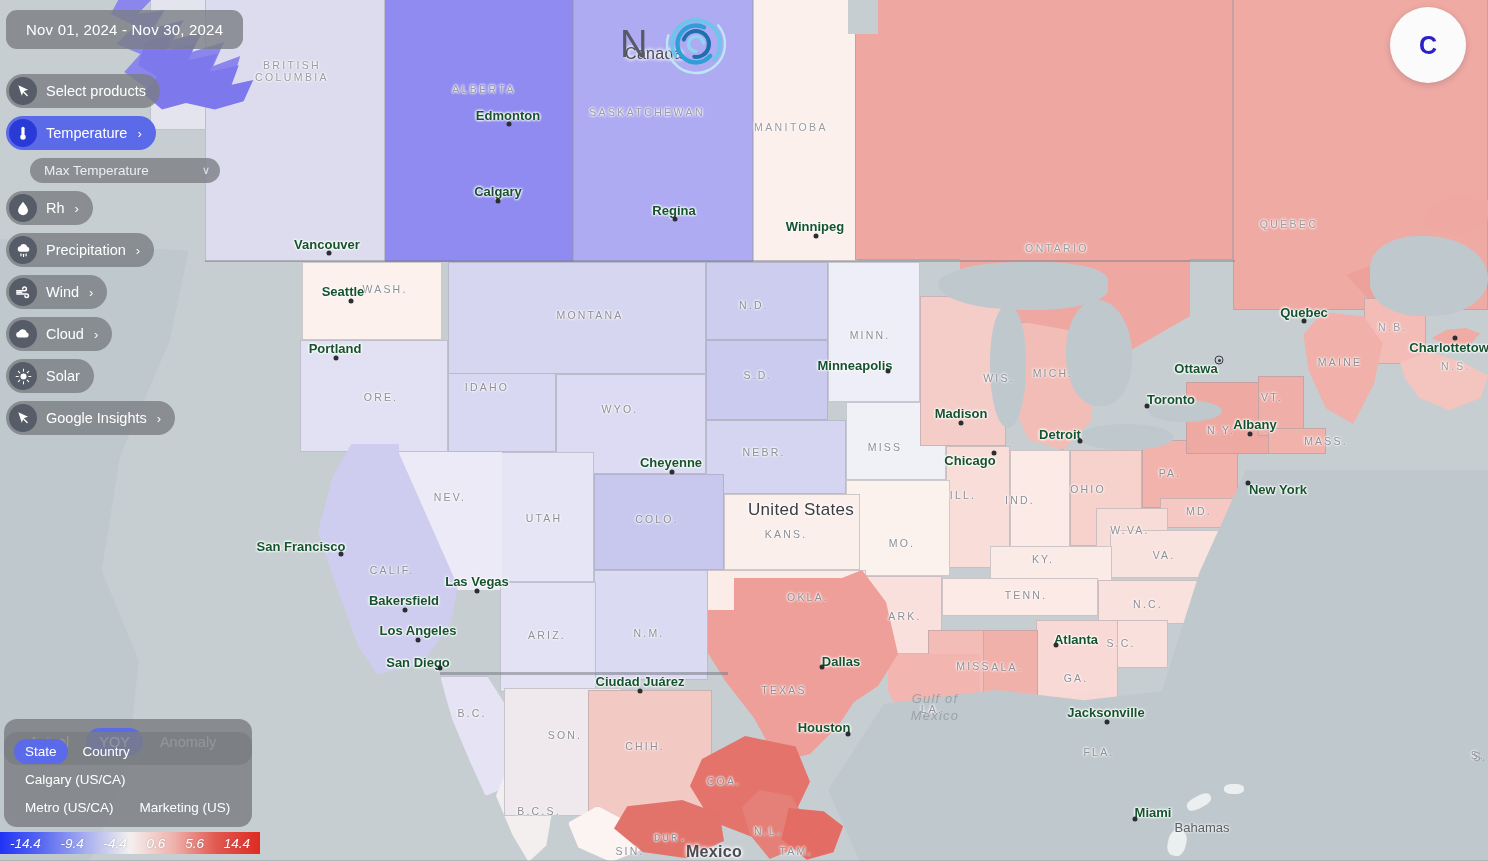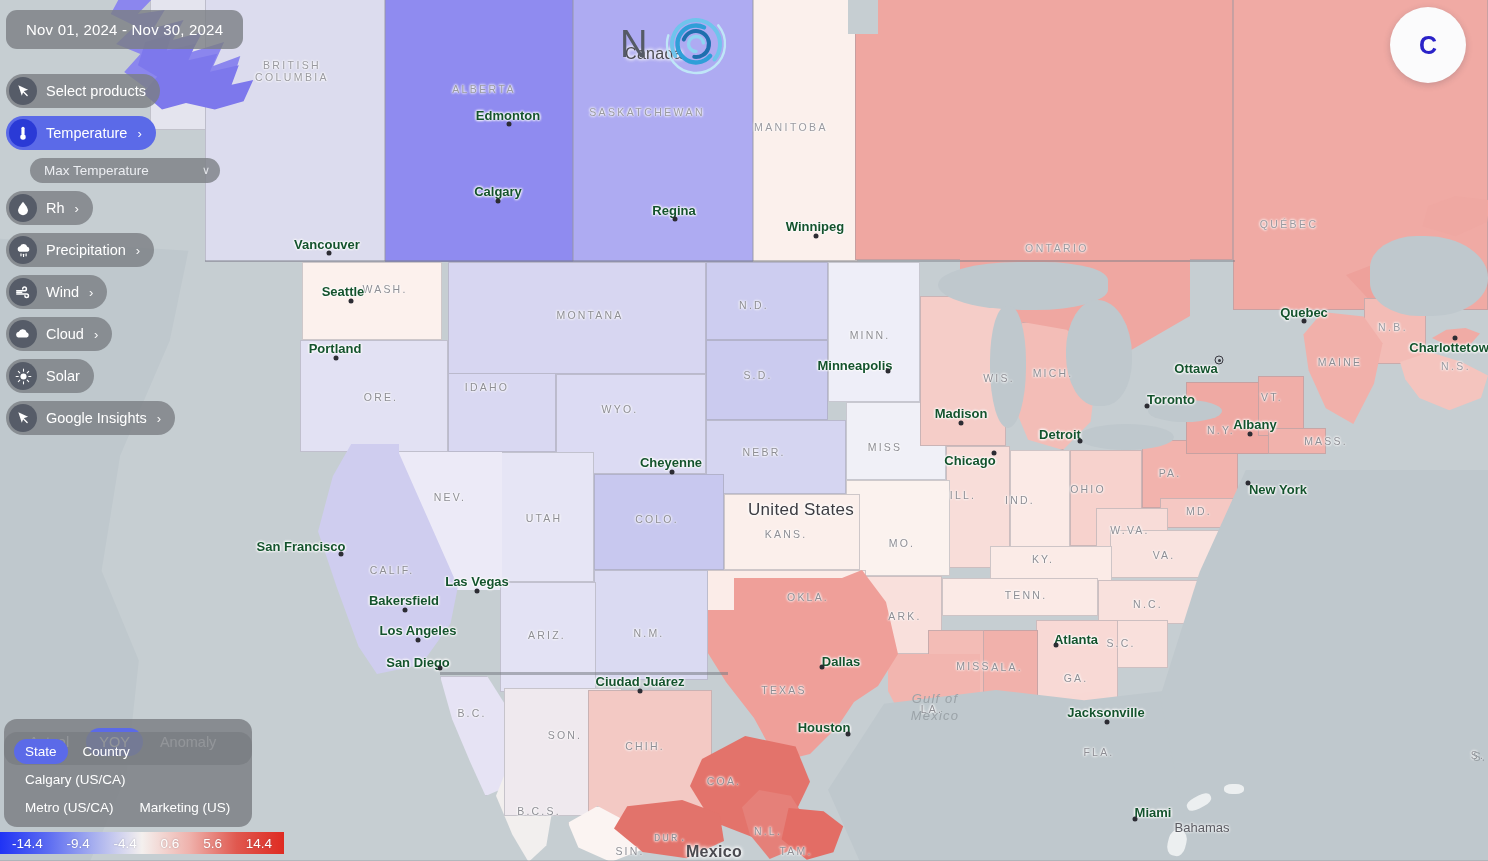--- a/index.html
+++ b/index.html
@@ -163,24 +163,25 @@
     display:flex; flex-wrap:wrap; gap:3px 4px; align-items:center;
   }
   #geopanel .opt {
     color:#fff; font-size:13.5px; padding:5px 11px; border-radius:13px;
     cursor:pointer; white-space:nowrap;
   }
   #geopanel .opt.on { background:#5b6ae8; }
 
   #legend {
     position:absolute; left:0; bottom:7px;
-    width:284px; height:22px;
+    width:260px; height:22px;
     z-index:25;
     display:flex; align-items:center; justify-content:space-around;
     cursor:pointer;
+    font-style:italic;
   }
   #legend .lv {
     color:#fff; font-size:13.5px; font-weight:400;
     text-shadow:0 0 2px rgba(70,70,80,.35);
   }
 
   
   #hairline {
     position:absolute; left:0; bottom:0; width:100%; height:1px;
     background:rgba(160,166,172,.55); z-index:5;

